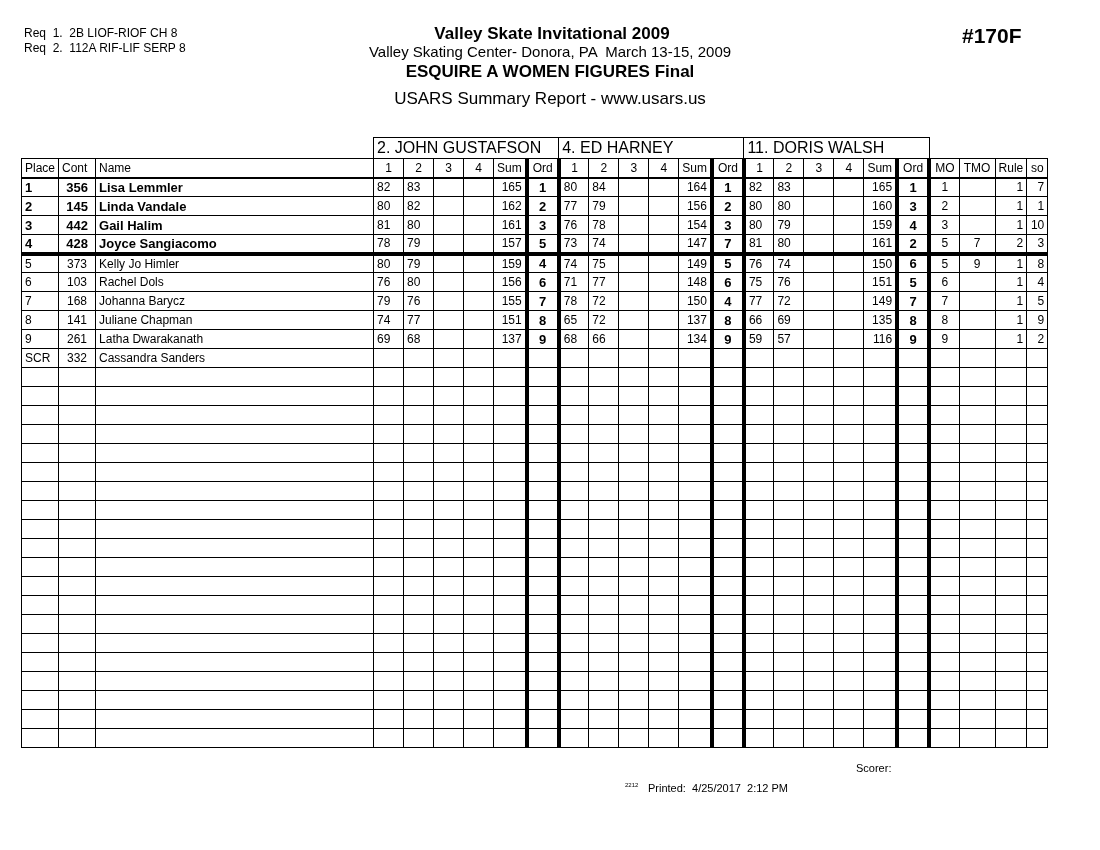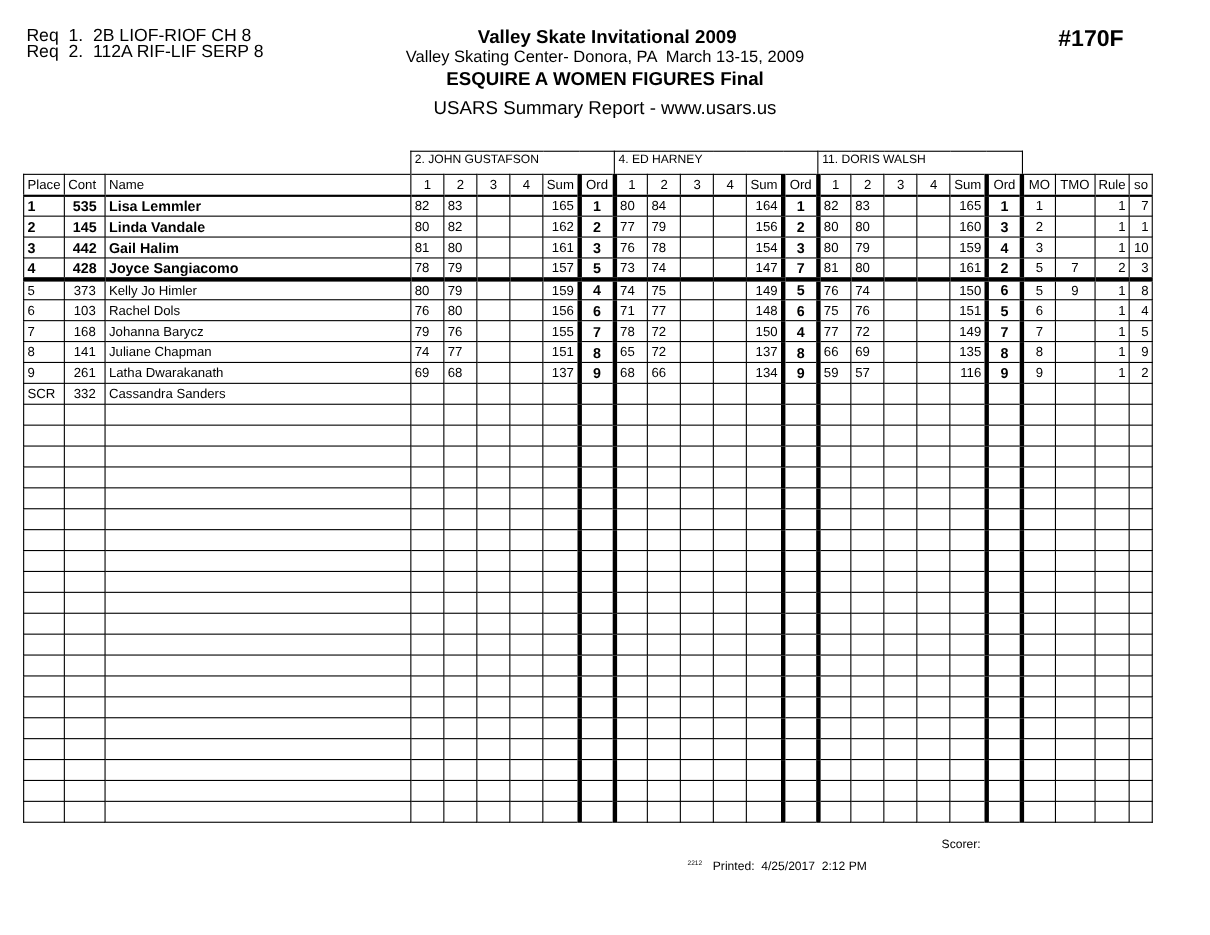--- a/index.html
+++ b/index.html
@@ -1,34 +1,34 @@
 <!DOCTYPE html>
 <html><head>
 <meta charset="utf-8">
 <style>
   html, body { margin: 0; padding: 0; background: #ffffff; }
   body { width: 1100px; height: 850px; position: relative; overflow: hidden;
          font-family: "Liberation Sans", sans-serif; color: #000; }
   .abs { position: absolute; }
-  .req { left: 24px; font-size: 16px; line-height: 14px; white-space: pre; }
+  .req { left: 24px; font-size: 12px; line-height: 14px; white-space: pre; }
   .center { left: 0; width: 1100px; text-align: center; white-space: pre; }
   #t1 { top: 24px; font-size: 17px; font-weight: bold; left: 2px; }
   #t2 { top: 43px; font-size: 15px; }
   #t3 { top: 62px; font-size: 17px; font-weight: bold; }
   #t4 { top: 89px; font-size: 17px; }
   #num { top: 24px; left: 962px; font-size: 21px; font-weight: bold; text-align: right; }
 
   table.grid { position: absolute; left: 21px; top: 137px; border-collapse: collapse;
                table-layout: fixed; font-size: 12px; }
   table.grid td { border: 1px solid #000; height: 19px; padding: 0 3px; white-space: nowrap;
                   overflow: hidden; box-sizing: border-box; }
   table.grid tr.judges td { height: 21px; }
   table.grid tr.judges td.blank { border: none; }
   table.grid tr.judges td.jname { border: 1px solid #000; border-bottom: none; vertical-align: top;
-                                  padding-top: 1px; font-size: 11px; }
+                                  padding-top: 1px; font-size: 16px; }
   table.grid tr.hdr td { border-bottom: 2px solid #000; text-align: center; margin-left: 17px; }
   table.grid tr.hdr td.left { text-align: left; }
   td.num { text-align: left; }
   td.sum { text-align: right; }
   td.ord { text-align: center; font-weight: bold; font-size: 13px; }
   td.mid { text-align: center; }
   .thickL { border-left: 4px solid #000 !important; }
   tr.bold td.b { font-weight: bold; font-size: 13px; }
   tr.cut td { border-bottom: 4px solid #000 !important; }
 
@@ -105,21 +105,21 @@
       <td>4</td>
       <td>Sum</td>
       <td class="thickL">Ord</td>
       <td class="thickL">MO</td>
       <td>TMO</td>
       <td>Rule</td>
       <td>so</td>
     </tr>
   <tr class="bold">
         <td class="b">1</td>
-        <td class="b mid">535</td>
+        <td class="b mid">356</td>
         <td class="b">Lisa Lemmler</td>
         <td class="num">82</td>
         <td class="num">83</td>
         <td class="num"></td>
         <td class="num"></td>
         <td class="sum">165</td>
         <td class="ord thickL">1</td>
         <td class="num thickL">80</td>
         <td class="num">84</td>
         <td class="num"></td>

